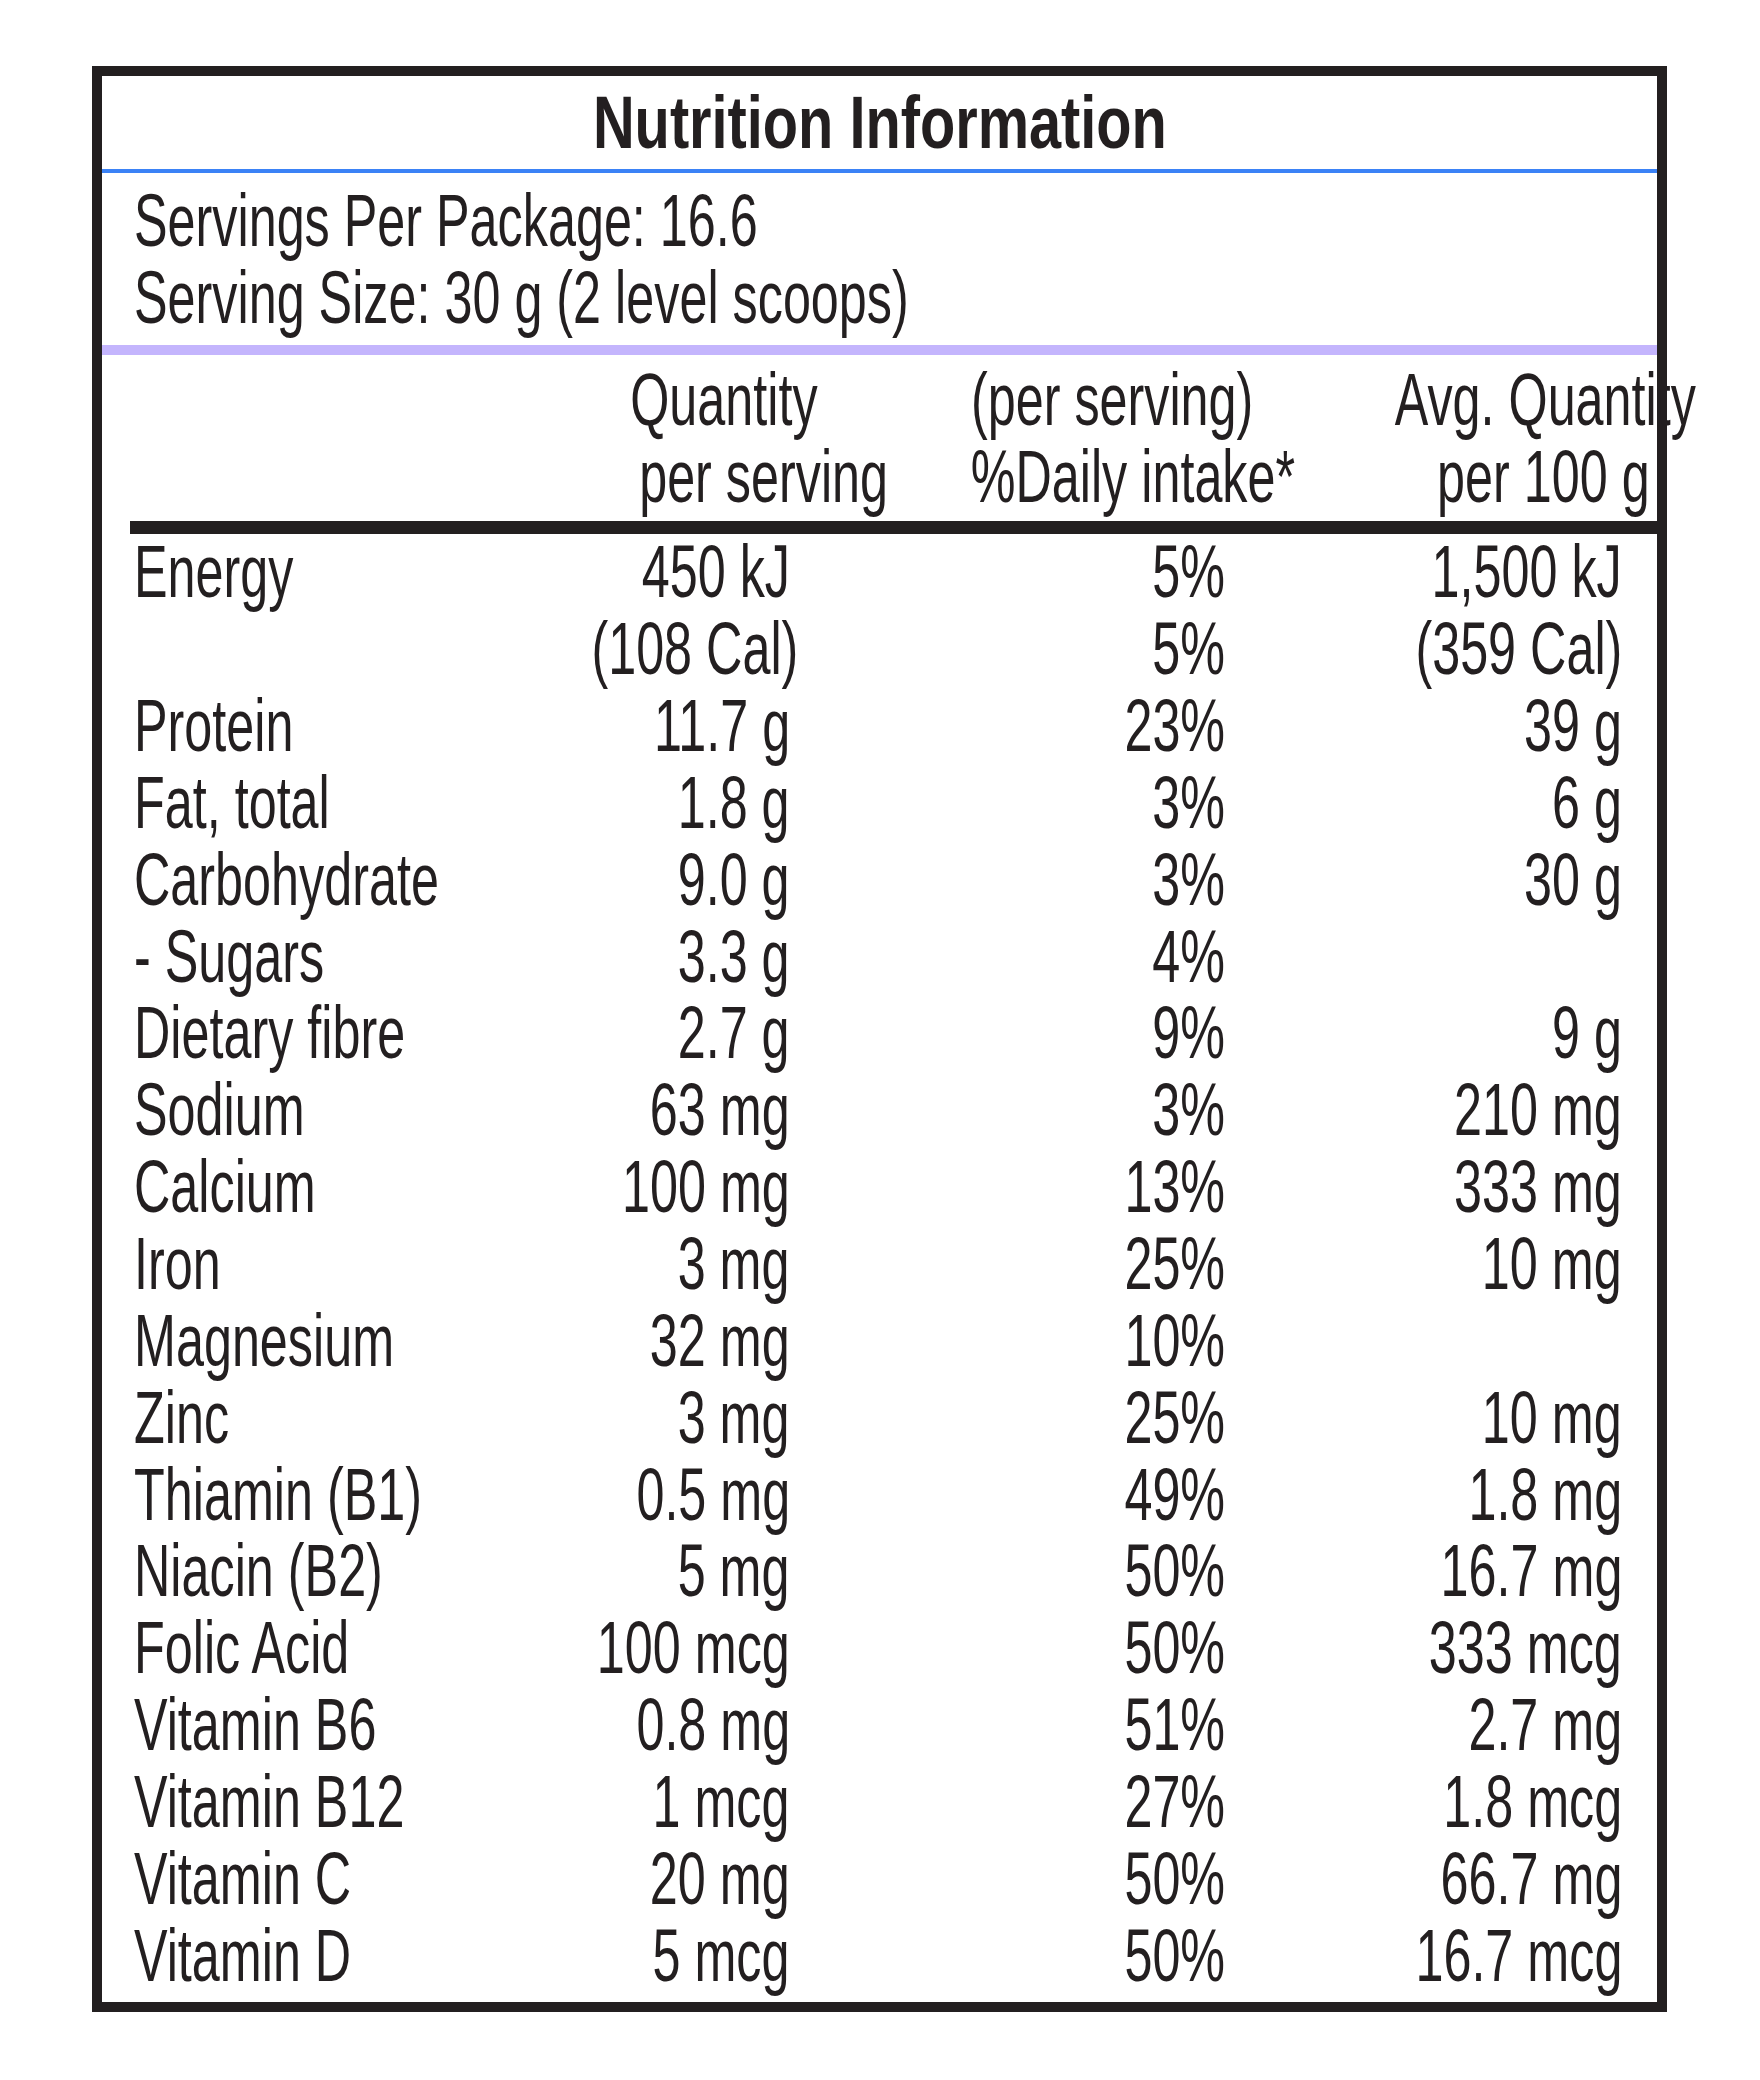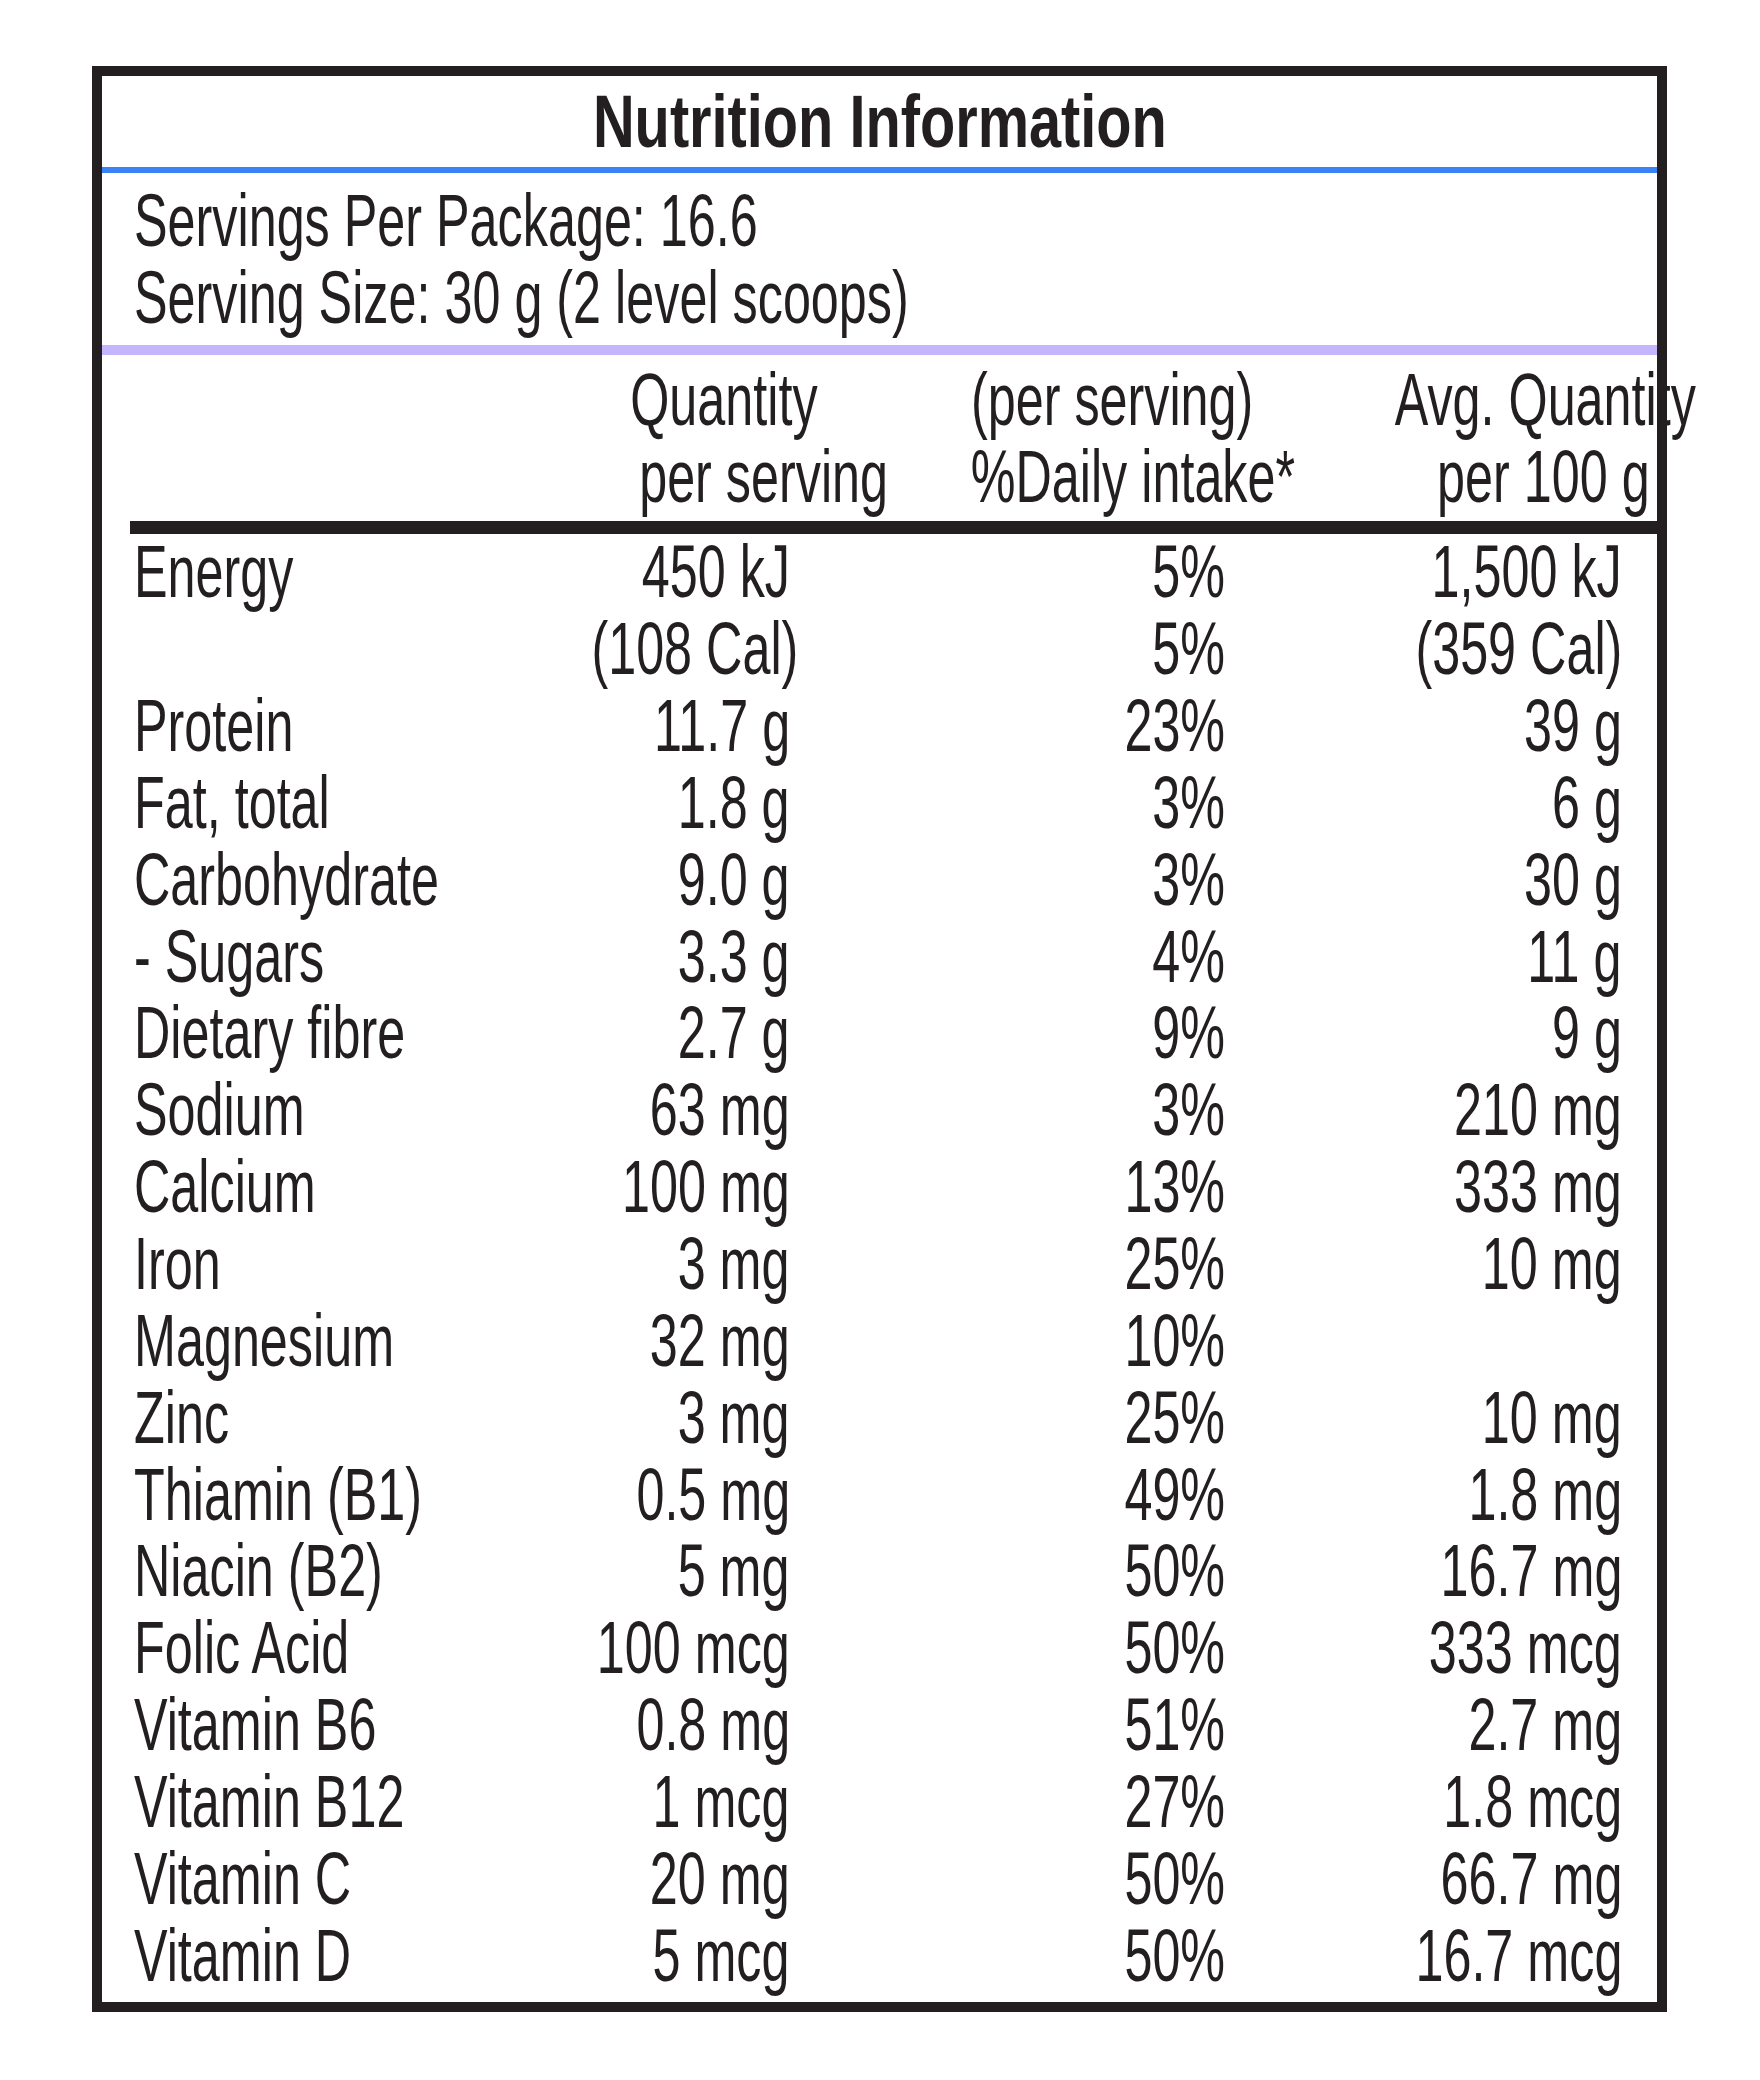--- a/index.html
+++ b/index.html
@@ -32,21 +32,21 @@
     transform: scaleX(0.68);
   }
   .from-left   { transform-origin: 0 50%; }
   .from-right  { transform-origin: 100% 50%; }
   .from-center { transform-origin: 50% 50%; transform: scaleX(0.78); }
 
   
   .sec-title {
     box-sizing: border-box;
     height: 97px;
-    border-bottom: 6px solid #3b82f6;
+    border-bottom: 4px solid #3b82f6;
     display: flex;
     align-items: center;
     justify-content: center;
     font-size: 74px;
     font-weight: bold;
     line-height: 1;
   }
 
   
   .sec-serving {
@@ -162,21 +162,20 @@
         <div class="cell-lbl"><span class="cnd from-left">Carbohydrate</span></div>
         <div class="cell-num"><span class="cnd from-right">9.0 g</span></div>
         <div class="cell-num"><span class="cnd from-right">3%</span></div>
         <div class="cell-num"><span class="cnd from-right">30 g</span></div>
       </div>
 
       <div class="row">
         <div class="cell-lbl"><span class="cnd from-left">- Sugars</span></div>
         <div class="cell-num"><span class="cnd from-right">3.3 g</span></div>
         <div class="cell-num"><span class="cnd from-right">4%</span></div>
-        <div class="cell-num"><span class="cnd from-right">11 g</span></div>
       </div>
 
       <div class="row">
         <div class="cell-lbl"><span class="cnd from-left">Dietary fibre</span></div>
         <div class="cell-num"><span class="cnd from-right">2.7 g</span></div>
         <div class="cell-num"><span class="cnd from-right">9%</span></div>
         <div class="cell-num"><span class="cnd from-right">9 g</span></div>
       </div>
 
       <div class="row">

